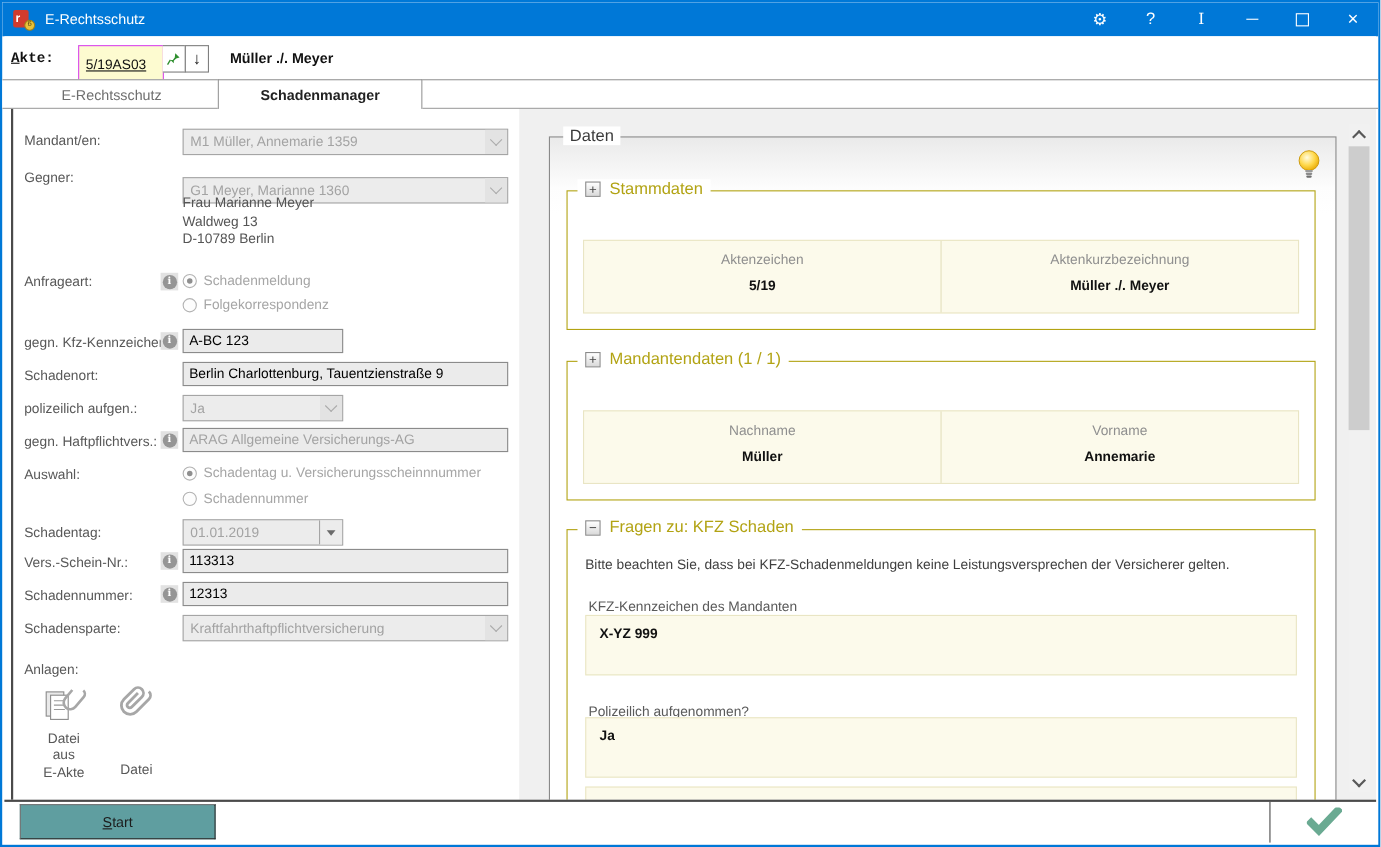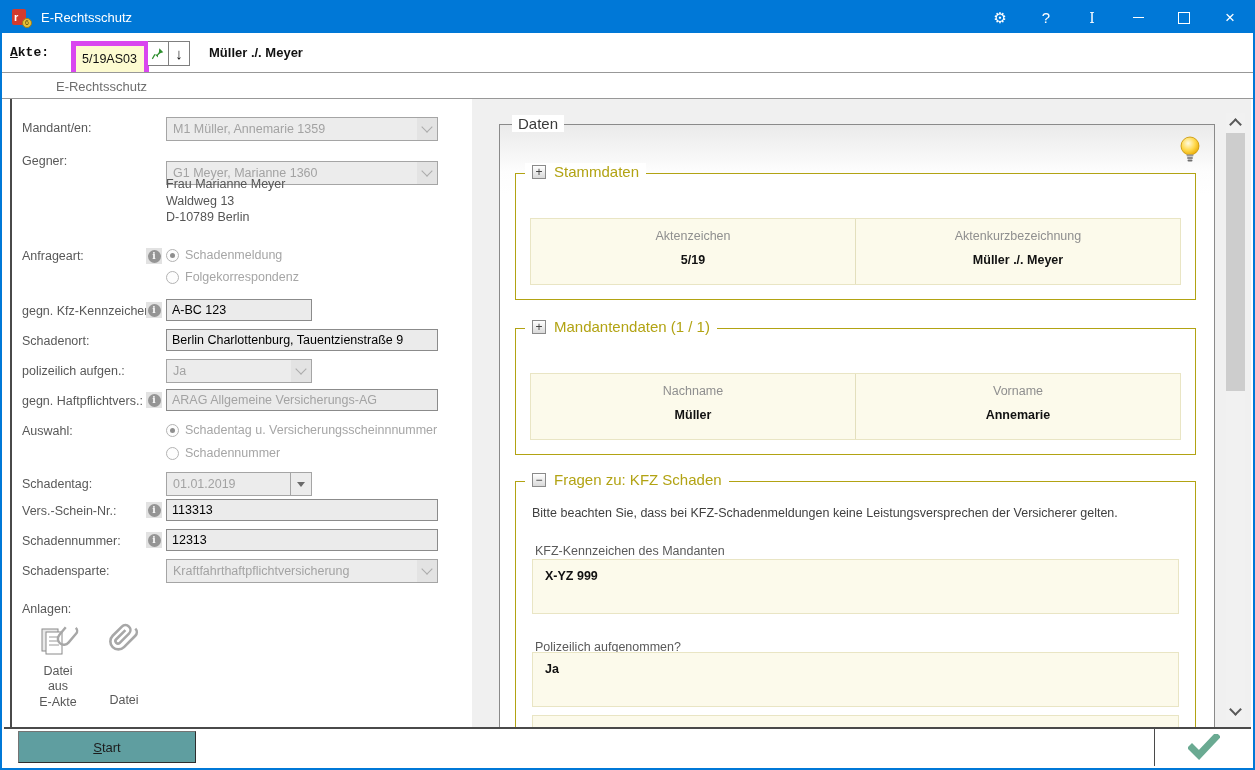--- a/index.html
+++ b/index.html
@@ -17,38 +17,38 @@
   .tbtn{width:46px;height:100%;display:flex;align-items:center;justify-content:center;font-size:15px;color:#fff;cursor:default;}
   .tbtn.serif{font-family:"DejaVu Serif",serif;font-size:14px;}
   .glyph-min{display:block;width:11px;height:1px;background:#fff;}
   .glyph-max{display:block;width:10px;height:10px;border:1px solid #fff;}
   .glyph-close{font-size:17px;line-height:17px;}
 
   
   .aktebar{position:absolute;left:2px;top:31px;right:2px;height:39px;background:#fff;}
   .akte-label{position:absolute;left:6px;top:12px;font-size:13px;font-weight:700;color:#111;font-family:Liberation Mono, monospace;}
   .akte-label u{text-decoration:underline;}
-  .akte-input{position:absolute;left:67px;top:8px;width:78px;height:36px;box-sizing:border-box;border:5px solid #d946ef;background:#fdfbd0;font:12.5px "Liberation Sans",sans-serif;color:#111;padding:0 6px;}
+  .akte-input{position:absolute;left:67px;top:8px;width:78px;height:36px;box-sizing:border-box;border:1px solid #d946ef;background:#fdfbd0;font:12.5px "Liberation Sans",sans-serif;color:#111;padding:0 6px;text-decoration:underline;}
   .akte-btn{position:absolute;top:8px;height:25px;box-sizing:border-box;border:1px solid #7f7f7f;background:#fff;display:flex;align-items:center;justify-content:center;}
   .btn-pin{left:144px;width:21px;border-left:none;}
   .btn-open{left:164px;width:22px;font-size:15px;font-weight:700;color:#111;}
   .case-name{position:absolute;left:205px;top:12px;font-size:13px;font-weight:700;color:#111;}
 
   
   .tabstrip{position:absolute;left:0;top:70px;right:0;height:27px;border-top:1px solid #989898;border-bottom:1px solid #989898;background:#fff;box-sizing:border-box;}
   .tab{position:absolute;top:0;height:26px;display:flex;align-items:center;justify-content:center;font-size:13px;}
   .tab.inactive{left:3px;width:193px;color:#6e6e6e;}
   .tab.active{left:196px;width:186px;height:28px;background:#fff;border:1px solid #989898;border-bottom:none;box-sizing:border-box;font-weight:700;color:#222;top:-1px;}
 
   
   .left-form{position:absolute;left:8px;top:97px;width:462px;height:632px;background:#fff;border-left:2px solid #4a4a4a;box-sizing:border-box;}
   .flabel{position:absolute;left:10px;font-size:12.5px;color:#585858;white-space:nowrap;}
   .txt{position:absolute;left:154px;height:22px;box-sizing:border-box;border:1px solid #8b8b8b;background:#ebebeb;font:12.5px "Liberation Sans",sans-serif;color:#000;padding:0 5px;}
   .txt.disabled{color:#a3a3a3;}
-  .w146{width:146px;} .w262{width:272px;gap:44px;}
+  .w146{width:146px;} .w262{width:296px;gap:44px;}
   .combo{position:absolute;left:154px;height:24px;box-sizing:border-box;border:1px solid #a5a5a5;background:#ececec;display:flex;align-items:center;}
   .combo .ctext{flex:1;font-size:12.5px;color:#a3a3a3;padding:0 6px;white-space:nowrap;overflow:hidden;}
   .combo .carrow{width:20px;align-self:stretch;background:#e3e3e3;display:flex;align-items:center;justify-content:center;}
   .chev{width:7px;height:7px;border-right:1.5px solid #ababab;border-bottom:1.5px solid #ababab;transform:rotate(45deg);margin-top:-4px;}
   .combo.date .carrow{background:#ececec;border-left:1px solid #a5a5a5;}
   .tri{width:0;height:0;border-left:4px solid transparent;border-right:4px solid transparent;border-top:5px solid #6a6a6a;}
   .info-icon{position:absolute;left:134px;width:16px;height:16px;background:#e2e2e2;display:flex;align-items:center;justify-content:center;}
   .info-icon i{display:block;width:13px;height:13px;border-radius:50%;background:#959595;color:#fff;font-style:normal;font-weight:700;font-size:9px;line-height:13px;text-align:center;font-family:"DejaVu Serif",serif;}
   .radio-row{position:absolute;left:154px;display:flex;align-items:center;gap:6px;}
   .radio{width:13px;height:13px;border-radius:50%;border:1px solid #b3b3b3;background:#fdfdfd;box-sizing:border-box;position:relative;flex:0 0 auto;}
@@ -134,20 +134,21 @@
       </svg>
     </span>
     <span class="akte-btn btn-open">
         <span>↓</span>
       </span>
     <span class="case-name">Müller ./. Meyer</span>
   </div>
 
   <div class="tabstrip">
     <span class="tab inactive">E-Rechtsschutz</span>
+    <span class="tab active">Schadenmanager</span>
   </div>
 
   <div class="left-form">
 
     <span class="flabel" style="top:22px">Mandant/en:</span>
     <div class="combo w262" style="top:18px">
       <span class="ctext">M1 Müller, Annemarie 1359</span>
       <span class="carrow">
           <i class="chev"></i>
         </span>

